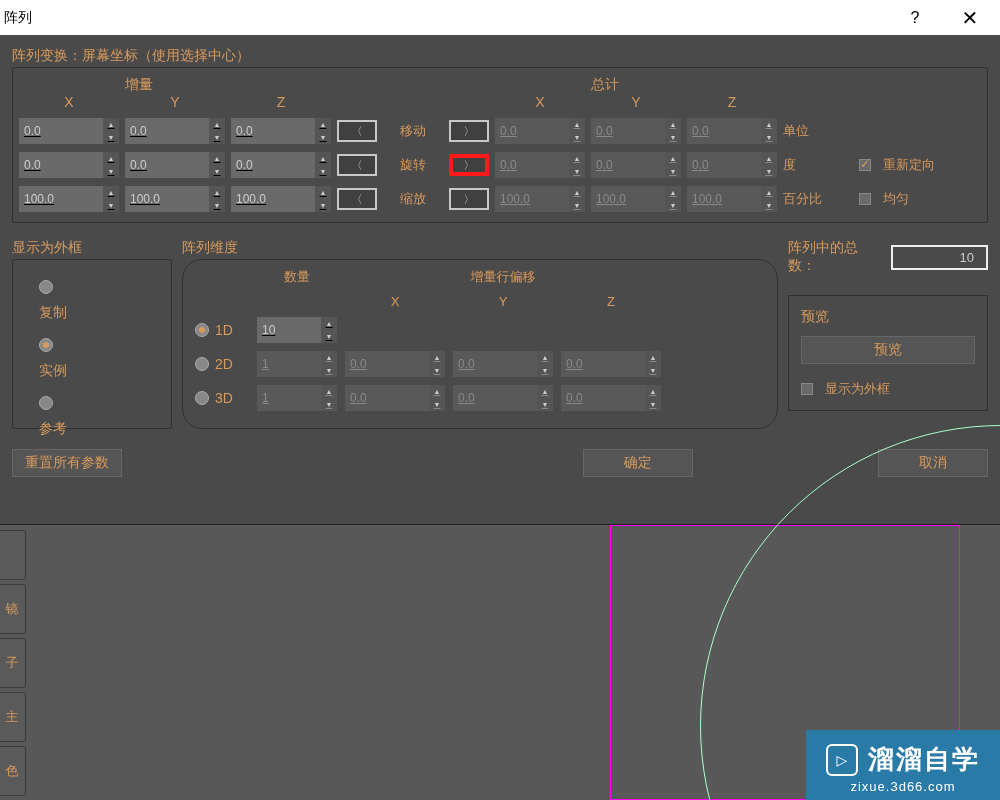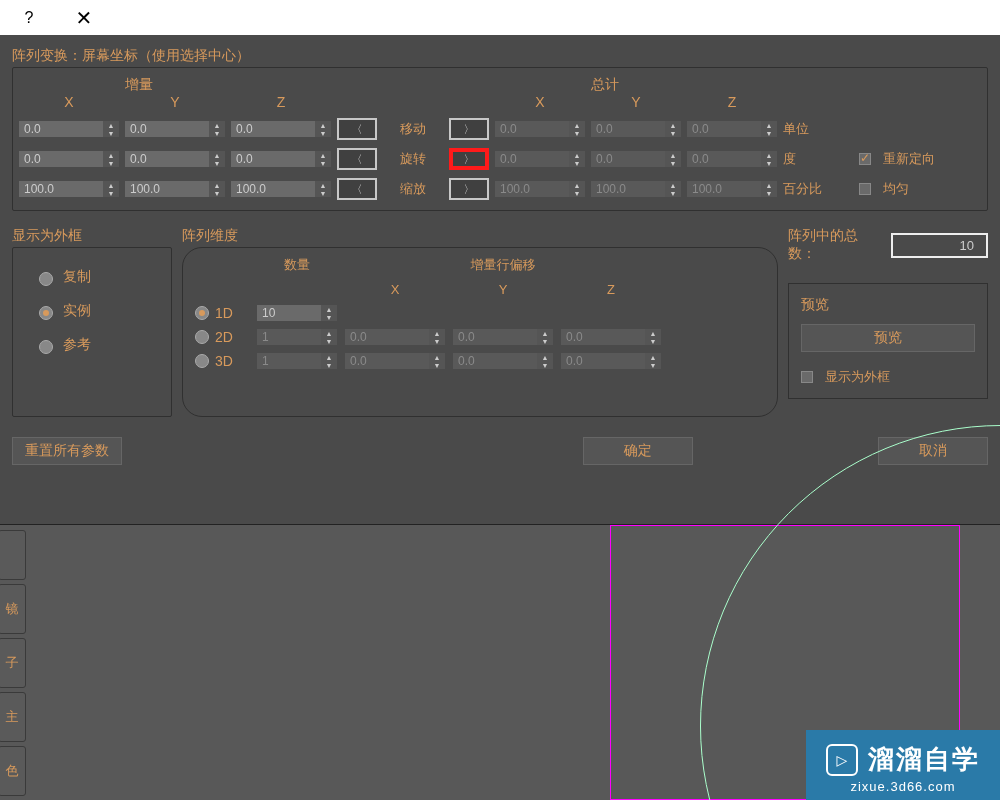--- a/index.html
+++ b/index.html
@@ -14,21 +14,21 @@
 
 .section-title { color: #d89a5c; font-size: 14px; margin-bottom: 2px; }
 .section-wrap { border: 1px solid #303030; border-radius: 2px; padding: 8px 6px 10px; }
 
 .header-row { display: grid; grid-template-columns: 100px 100px 100px 40px 60px 40px 90px 90px 90px 70px 100px; gap: 6px; align-items: center; }
 .col-head { color: #d89a5c; text-align: center; font-size: 14px; }
 .sub-head { color: #d89a5c; text-align: left; font-size: 14px; }
 
 .data-row { display: grid; grid-template-columns: 100px 100px 100px 40px 60px 40px 90px 90px 90px 70px 100px; gap: 6px; align-items: center; margin-top: 8px; }
 
-.spinner { display: flex; height: 16px; background: #6a6a6a; }
+.spinner { display: flex; height: 26px; background: #6a6a6a; text-decoration: underline; }
 .spinner.disabled { background: #595959; color: #888; }
 .spinner-input { flex: 1; background: transparent; border: none; color: #ccc; font-size: 12px; padding: 0 5px; outline: none; width: 100%; }
 .spinner.disabled .spinner-input { color: #8a8a8a; }
 .spinner-btns { width: 16px; display: flex; flex-direction: column; background: #555; }
 .spinner-btn { flex: 1; font-size: 7px; color: #ccc; display: flex; align-items: center; justify-content: center; cursor: pointer; }
 
 .arrow-btn { height: 22px; background: #404040; border: 2px solid #c8c8c8; display: flex; align-items: center; justify-content: center; cursor: pointer; color: #c8c8c8; font-size: 11px; }
 .arrow-btn.hot { border: 4px solid #ff1a1a; }
 
 .row-label { color: #d89a5c; font-size: 13px; text-align: center; }
@@ -38,21 +38,21 @@
 .cbox { width: 12px; height: 12px; background: #6a6a6a; border: 1px solid #888; display: inline-block; position: relative; }
 .cbox.checked::after { content: "✓"; position: absolute; top: -3px; left: 0; color: #d89a5c; font-size: 12px; }
 
 .lower-row { display: flex; gap: 10px; margin-top: 16px; }
 .obj-type { width: 160px; }
 .obj-type .section-wrap { height: 170px; }
 .dim { flex: 1; }
 .dim .section-wrap { height: 170px; border-radius: 20px; }
 .right-col { width: 200px; }
 
-.radio-row { display: flex; align-items: flex-end; gap: 10px; margin: 12px 0 16px 20px; color: #d89a5c; font-size: 14px; }
+.radio-row { display: flex; align-items: flex-start; gap: 10px; margin: 12px 0 16px 20px; color: #d89a5c; font-size: 14px; flex-direction: column; }
 .radio { width: 14px; height: 14px; border-radius: 50%; background: #888; border: 1px solid #aaa; position: relative; }
 .radio.selected::after { content: ""; width: 6px; height: 6px; background: #d89a5c; border-radius: 50%; position: absolute; top: 3px; left: 3px; }
 
 .dim-grid { display: grid; grid-template-columns: 60px 80px 100px 100px 100px; gap: 8px; align-items: center; }
 .dim-grid .hd { color: #d89a5c; font-size: 13px; text-align: center; }
 .dim-radio-cell { display: flex; align-items: center; gap: 6px; color: #d89a5c; font-size: 14px; padding-left: 6px; }
 
 .total-row { display: flex; align-items: center; gap: 8px; color: #d89a5c; font-size: 14px; }
 .total-box { background: #4a4a4a; border: 2px solid #eee; padding: 3px 12px; width: 100px; text-align: right; color: #ccc; font-size: 13px; }
 
@@ -74,20 +74,21 @@
 .watermark { position: absolute; right: 0; bottom: 0; background: #2a7aa8; color: #fff; padding: 12px 20px 6px; display: flex; flex-direction: column; align-items: center; gap: 2px; }
 .wm-top { display: flex; align-items: center; gap: 10px; }
 .wm-logo { width: 32px; height: 32px; border: 2px solid #fff; border-radius: 6px; display: flex; align-items: center; justify-content: center; font-size: 14px; }
 .wm-text { font-size: 26px; font-weight: bold; letter-spacing: 2px; }
 .wm-url { font-size: 13px; letter-spacing: 1px; }
 </style>
 </head>
 <body>
 
 <div class="titlebar">
+  <span class="titlebar-text">阵列</span>
   <span class="titlebar-help">?</span>
   <span class="titlebar-close">✕</span>
 </div>
 
 <div class="dialog">
 
   <div class="section-title">阵列变换：屏幕坐标（使用选择中心）</div>
   <div class="section-wrap">
 
     <div class="header-row">

